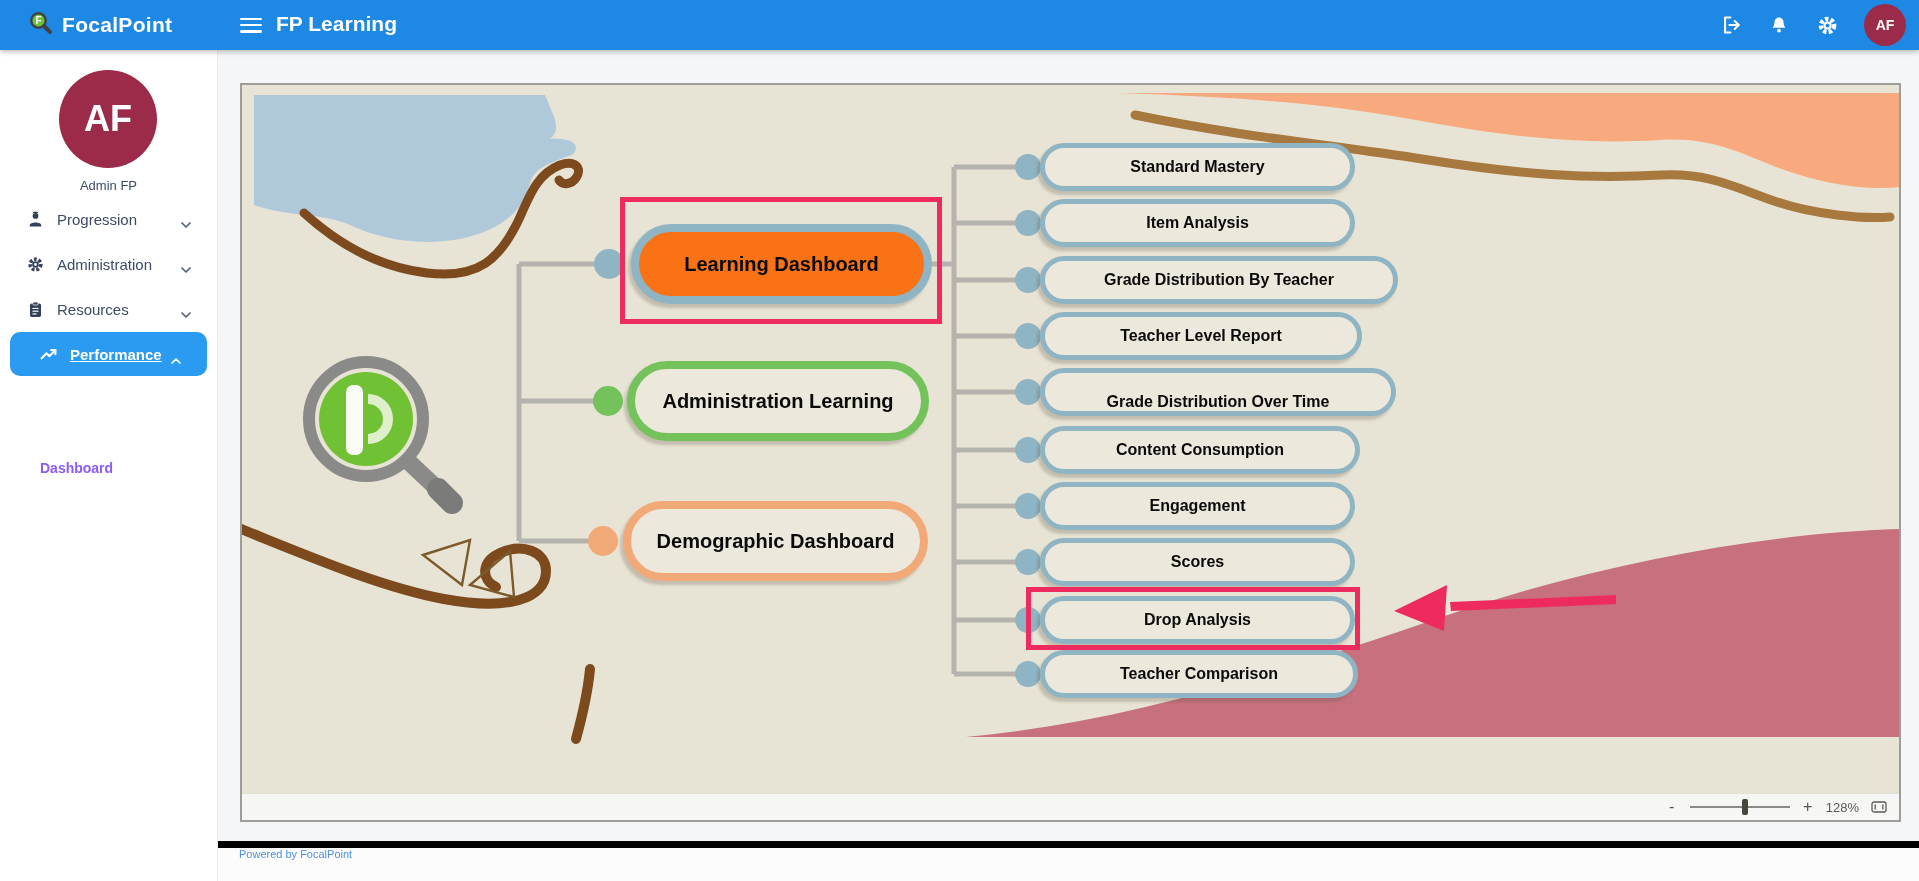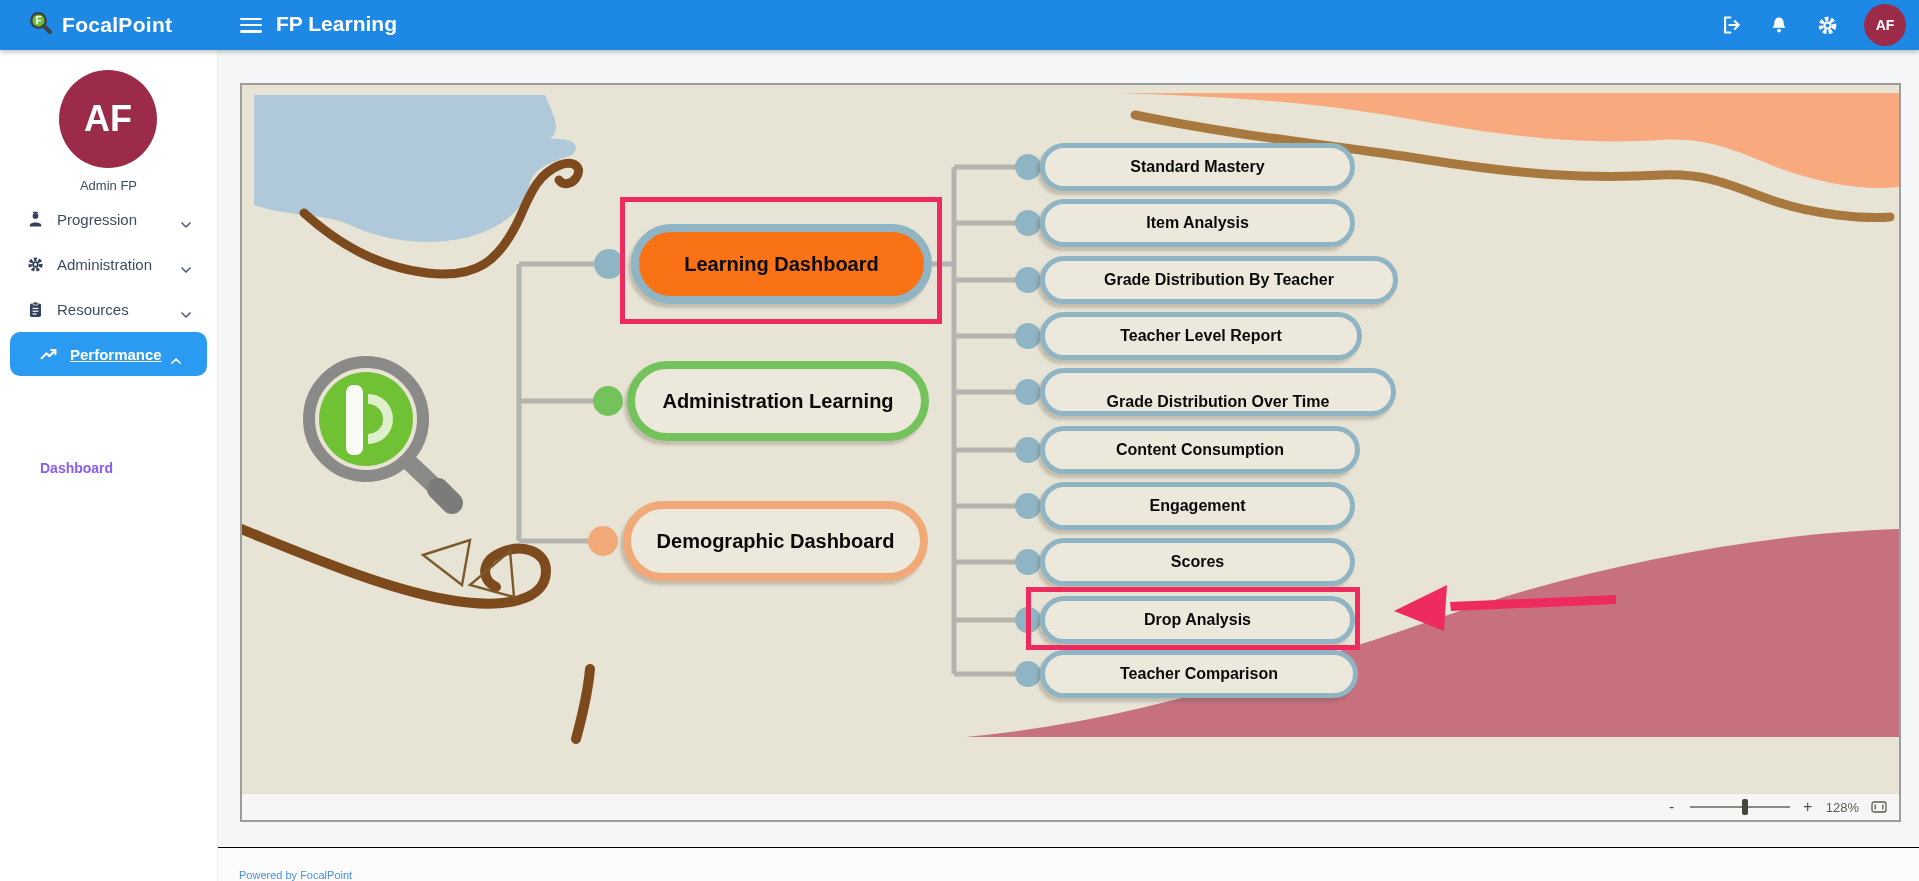--- a/index.html
+++ b/index.html
@@ -75,22 +75,22 @@
     border-top:1px solid #e2dfd6;display:flex;align-items:center;justify-content:flex-end;
     gap:12px;padding-right:12px;z-index:8;
   }
   .zbtn{font-size:16px;color:#55554f;width:12px;text-align:center;cursor:pointer;line-height:1;}
   .ztrack{position:relative;width:100px;height:2px;background:#8a8a85;cursor:pointer;}
   .zhandle{position:absolute;left:52px;top:-7px;width:6px;height:16px;background:#46463f;border-radius:2px;cursor:grab;}
   .zlabel{font-size:13px;color:#5c5c55;}
   .fit-icon{cursor:pointer;display:flex;align-items:center;}
   
   .footer{
-    position:absolute;left:0;right:0;bottom:0;height:33px;background:#fcfcfc;border-top:1px solid #000000;
-    display:flex;align-items:flex-end;
+    position:absolute;left:0;right:0;bottom:0;height:33px;background:#fcfcfc;border-top:7px solid #000000;
+    display:flex;align-items:flex-start;
   }
   .powered{margin-left:22px;font-size:11px;color:#4a90e2;}
 </style>
 </head>
 <body>
 
 <div class="header">
   <div class="brand">
     <span>
       <svg width="26" height="26" viewBox="0 0 26 26">

